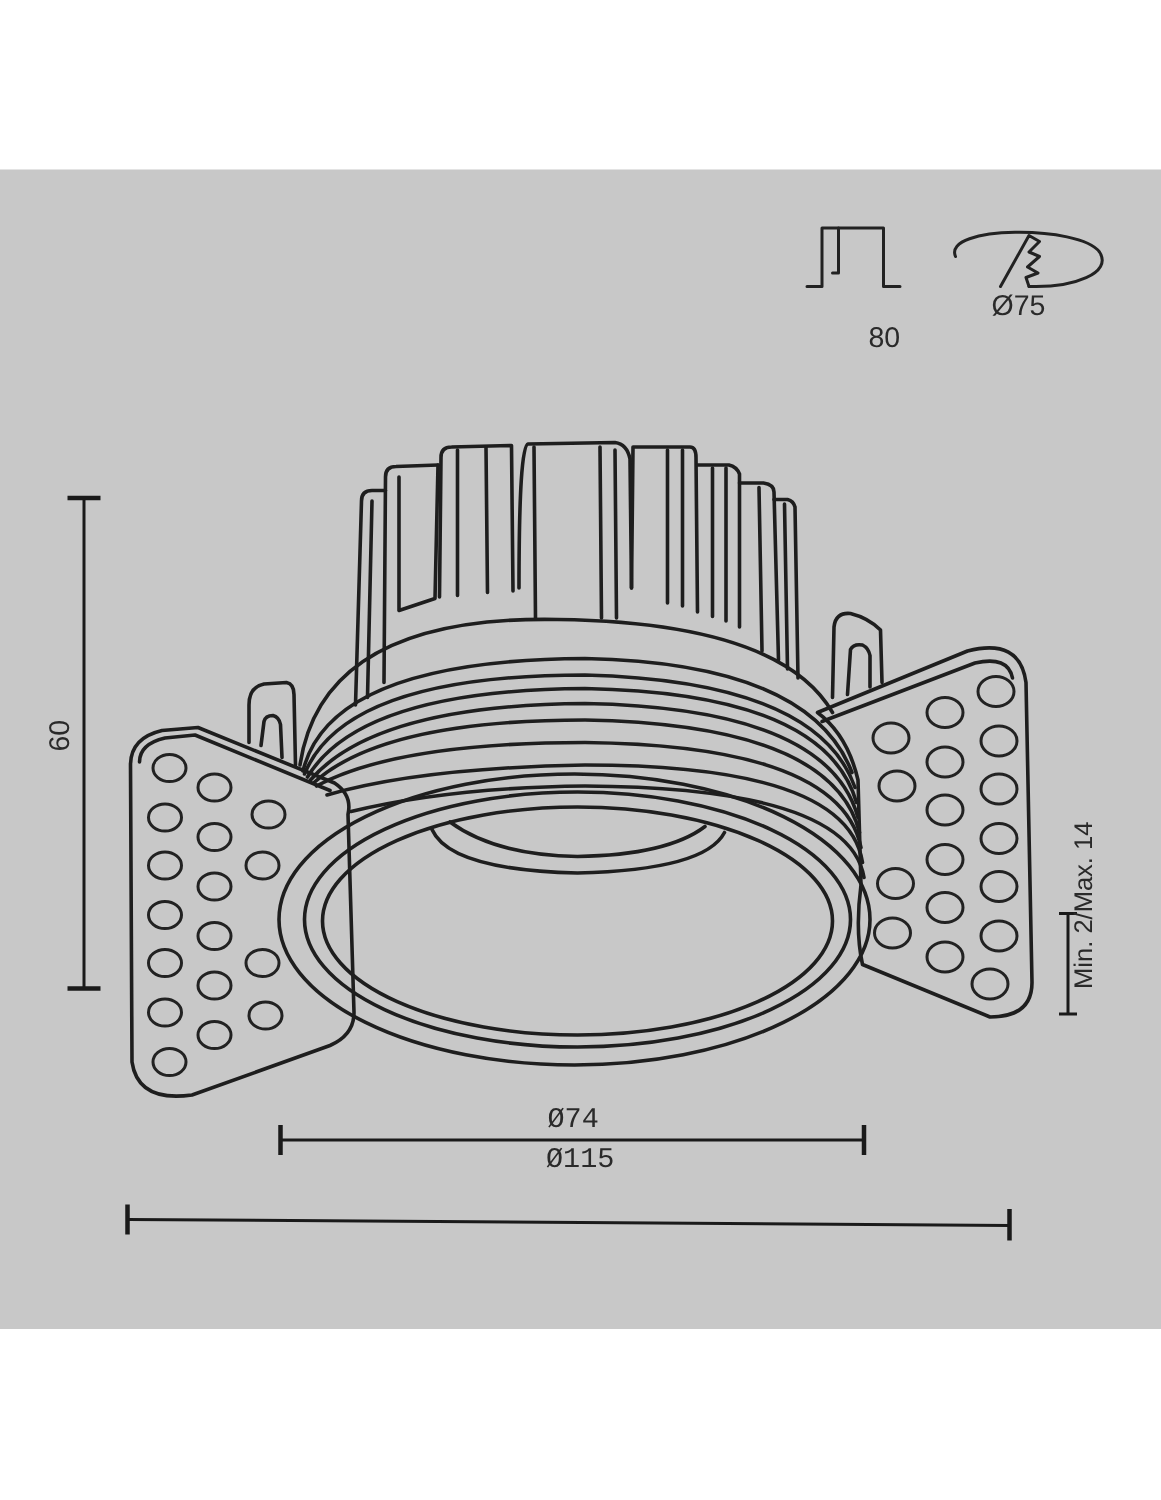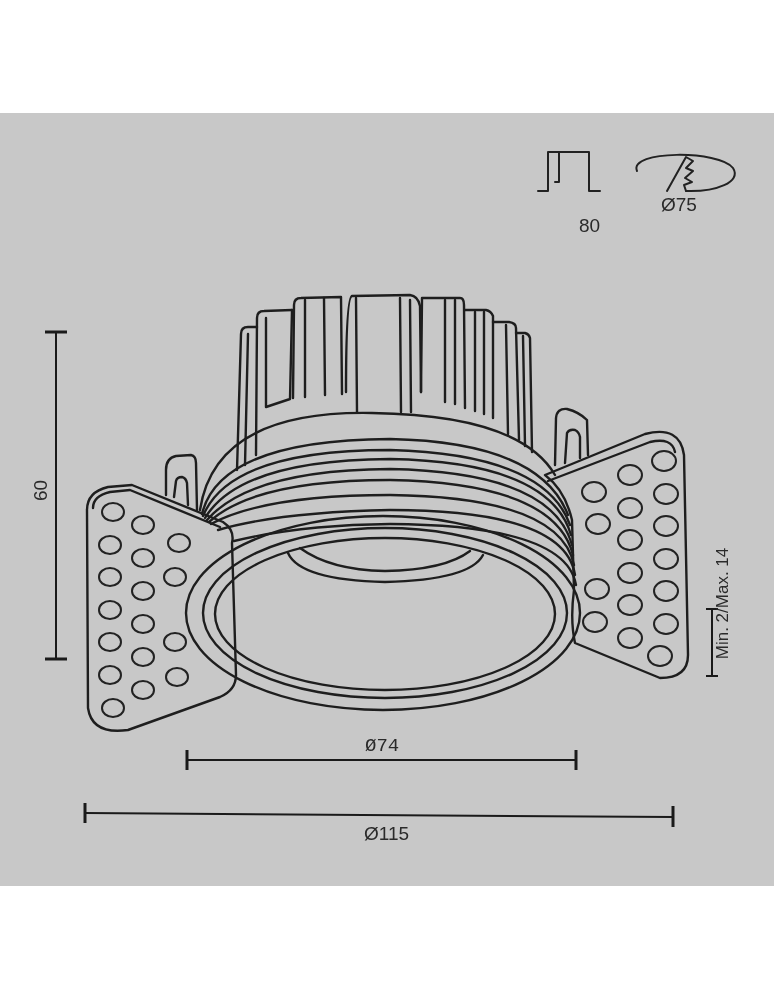--- a/index.html
+++ b/index.html
@@ -154,13 +154,13 @@
 </svg>
 
 <div class="lbl" style="left:579px; top:205px;margin-top:11px;">80</div>
 <div class="lbl" style="left:661px; top:195px;">Ø75</div>
 
 <div class="lbl lbl-vert" style="left:30px; top:481px;">60</div>
 
 <div class="lbl lbl-vert" style="left:667px; top:595px; font-size:17px;">Min. 2/Max. 14</div>
 
 <div class="lbl" style="left:365px; top:737px;font-family:Liberation Mono, monospace;">Ø74</div>
-<div class="lbl" style="left:364px; top:824px;">Ø115</div>
+<div class="lbl" style="left:364px; top:764px;font-family:Liberation Mono, monospace;">Ø115</div>
 
 </body></html>

